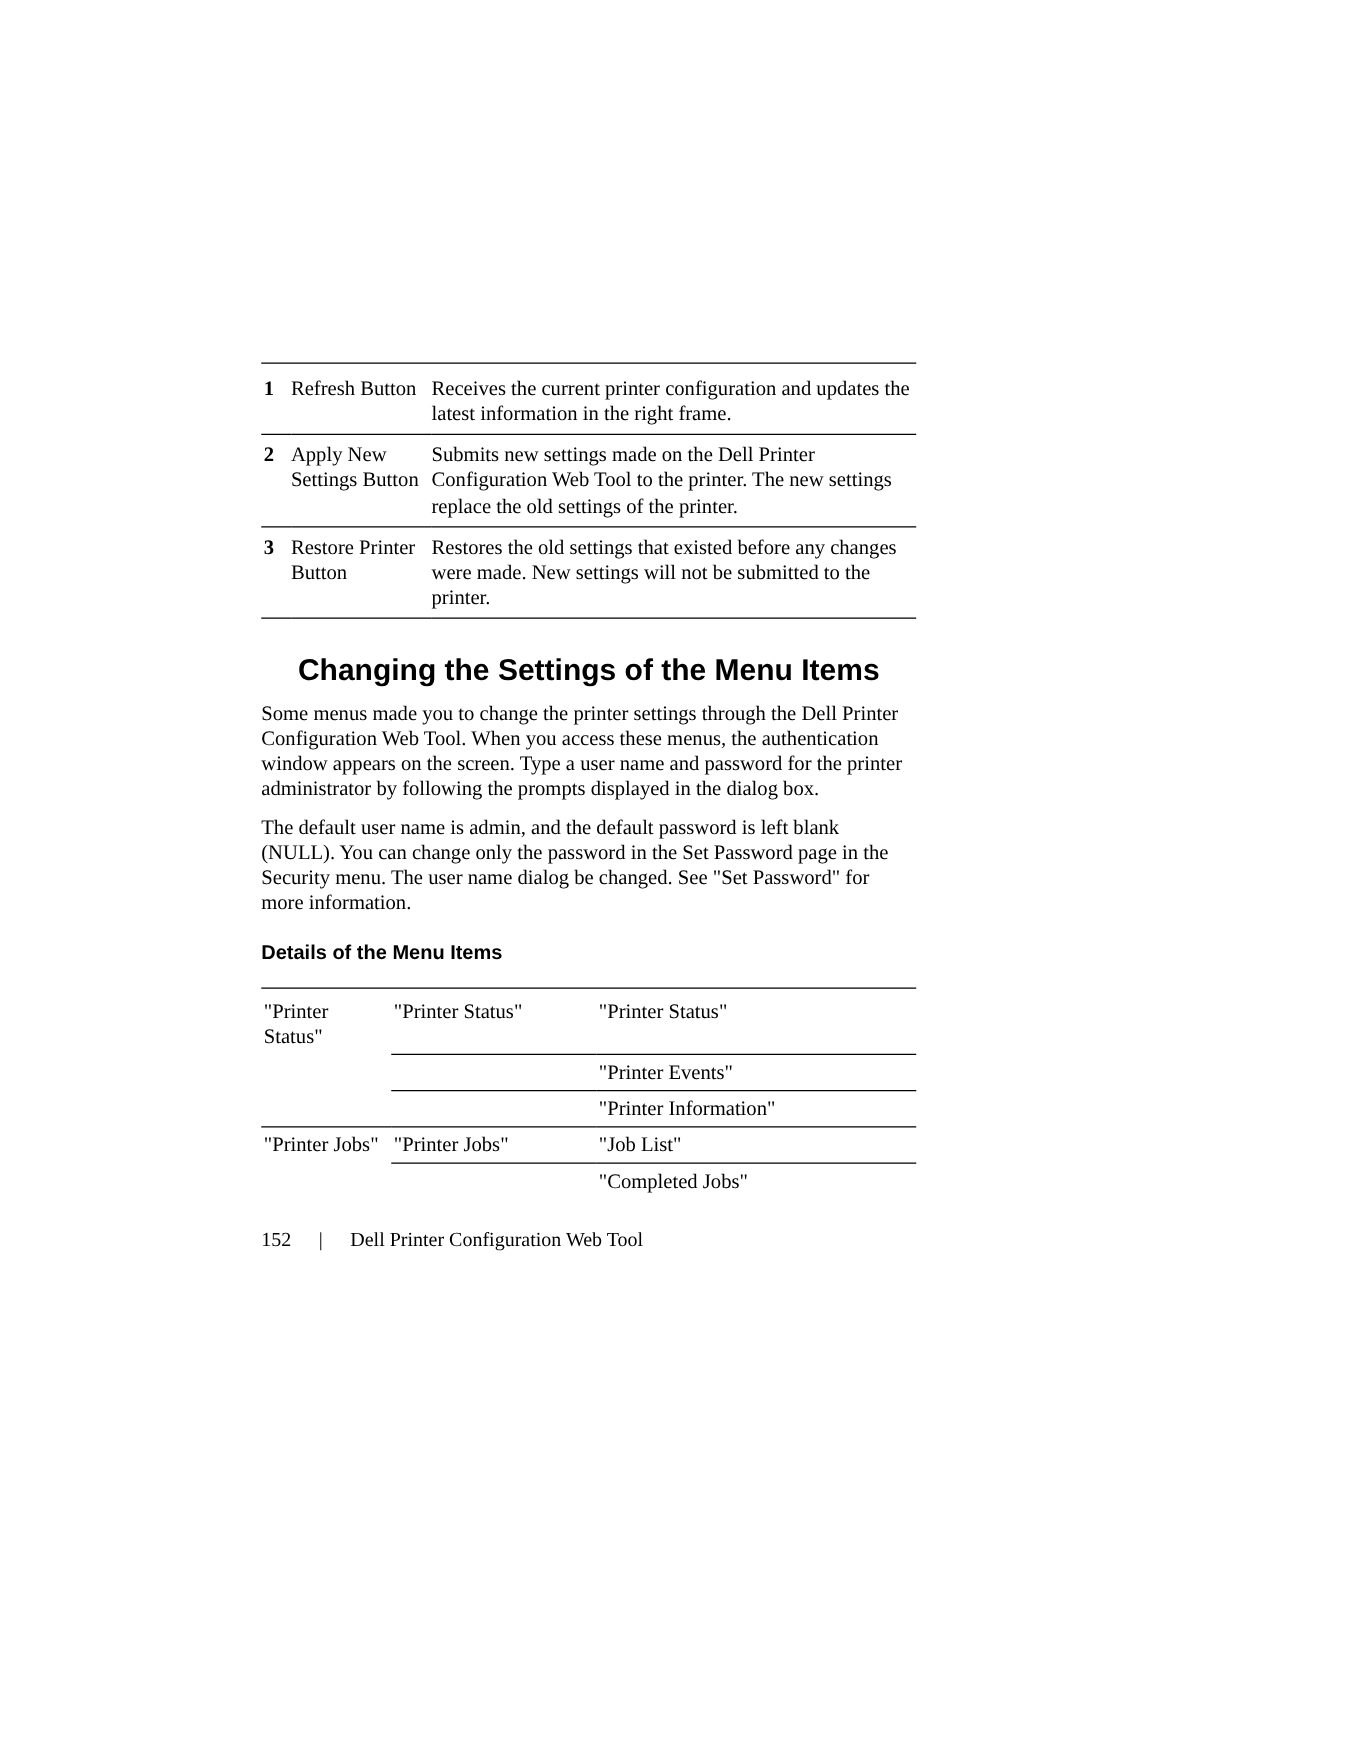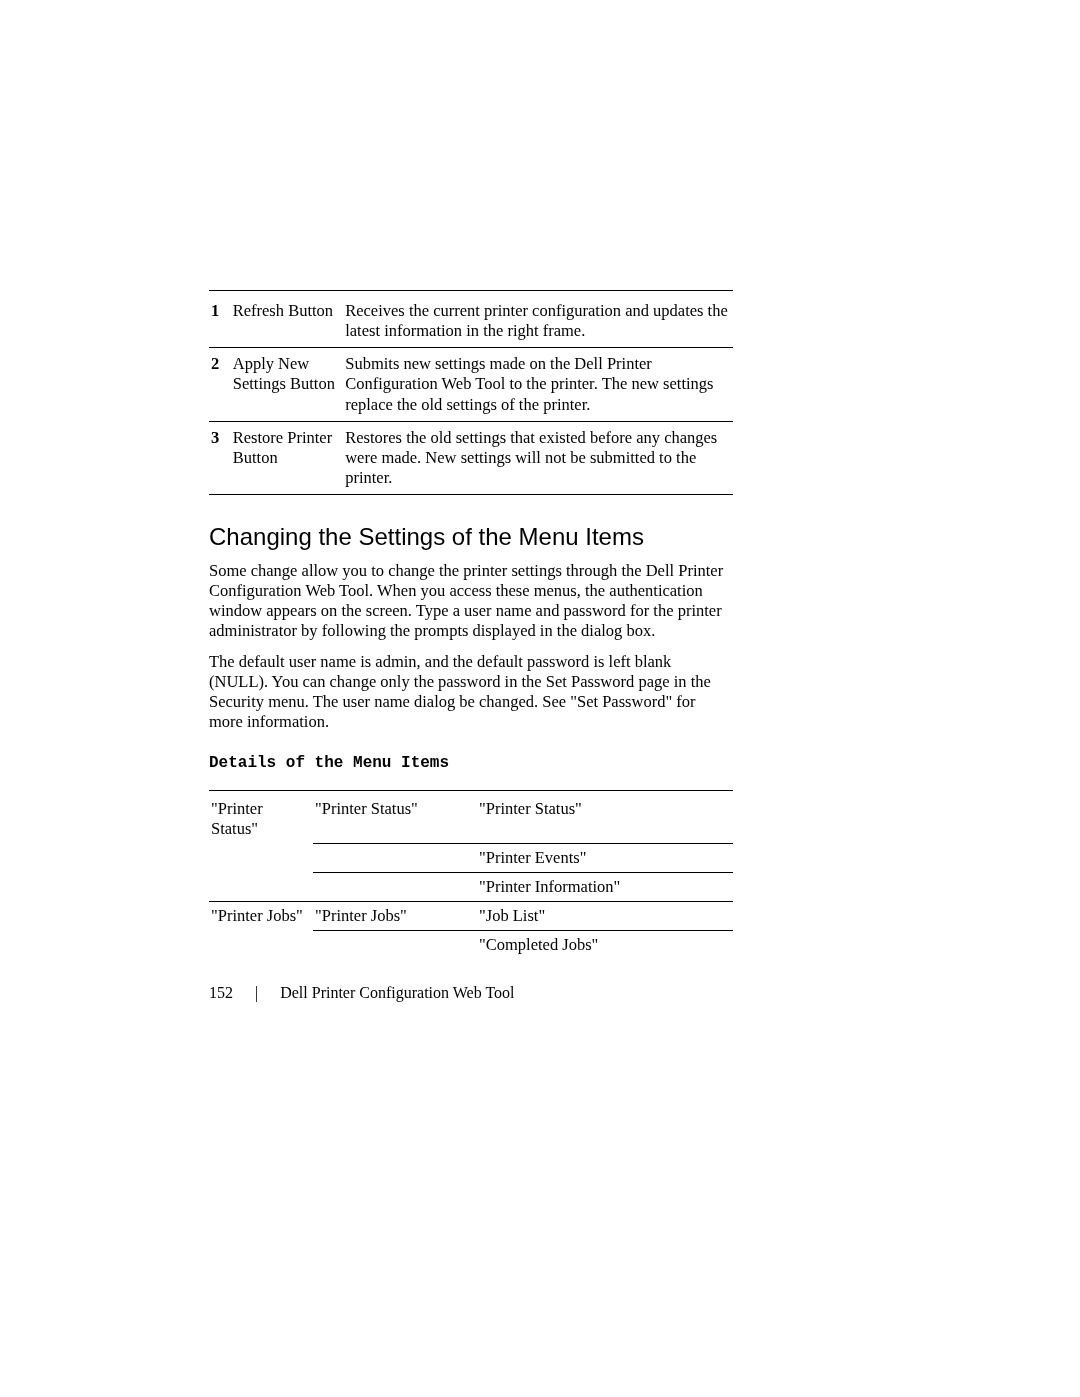--- a/index.html
+++ b/index.html
@@ -50,31 +50,32 @@
     width: 108px;
     padding-right: 6px;
   }
   .btn-table td.desc {
     width: 392px;
     padding-right: 4px;
     margin-top: 22px;
   }
   h2.section-heading {
     font-family: Arial, Helvetica, sans-serif;
-    font-weight: normal;
+    font-weight: bold;
     font-size: 24px;
     margin: 28px 0 10px 0;
+    text-align: center;
   }
   p.body {
     font-size: 16.5px;
     line-height: 1.22;
     margin: 0 0 10px 0;
   }
   h3.subheading {
-    font-family: Liberation Mono, monospace;
+    font-family: Liberation Sans, sans-serif;
     font-weight: bold;
     font-size: 16px;
     margin: 22px 0 18px 0;
   }
   .menu-table-wrap {
     border-top: 1px solid #000;
     padding-top: 4px;
   }
   .menu-table {
     width: 100%;
@@ -144,21 +145,21 @@
           <td class="desc">
             <span>Restores the old settings that existed before any changes were made. New settings will not be submitted to the printer.</span>
           </td>
         </tr>
       </tbody>
     </table>
 
     <h2 class="section-heading">Changing the Settings of the Menu Items</h2>
 
     <p class="body">
-      <span>Some change allow you to change the printer settings through the </span><b>Dell Printer Configuration Web Tool</b><span>. When you access these menus, the authentication window appears on the screen. Type a user name and password for the printer administrator by following the prompts displayed in the dialog box.</span>
+      <span>Some menus made you to change the printer settings through the </span><b>Dell Printer Configuration Web Tool</b><span>. When you access these menus, the authentication window appears on the screen. Type a user name and password for the printer administrator by following the prompts displayed in the dialog box.</span>
     </p>
 
     <p class="body">
       <span>The default user name is </span><b>admin</b><span>, and the default password is left blank (NULL). You can change only the password in the </span><b>Set Password</b><span> page in the </span><b>Security</b><span> menu. The user name dialog be changed. See "Set Password" for more information.</span>
     </p>
 
     <h3 class="subheading">Details of the Menu Items</h3>
 
     <div class="menu-table-wrap">
       <table class="menu-table">

